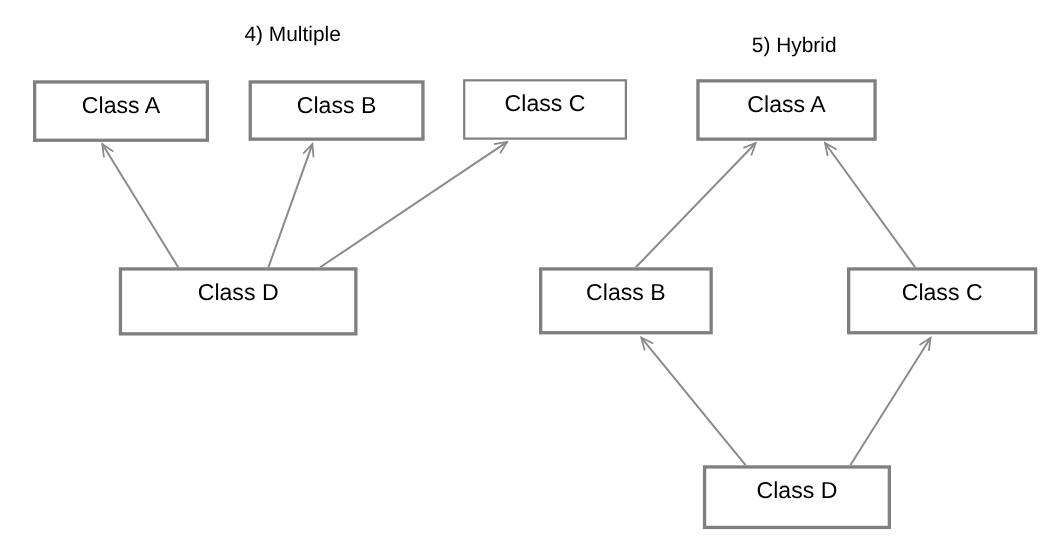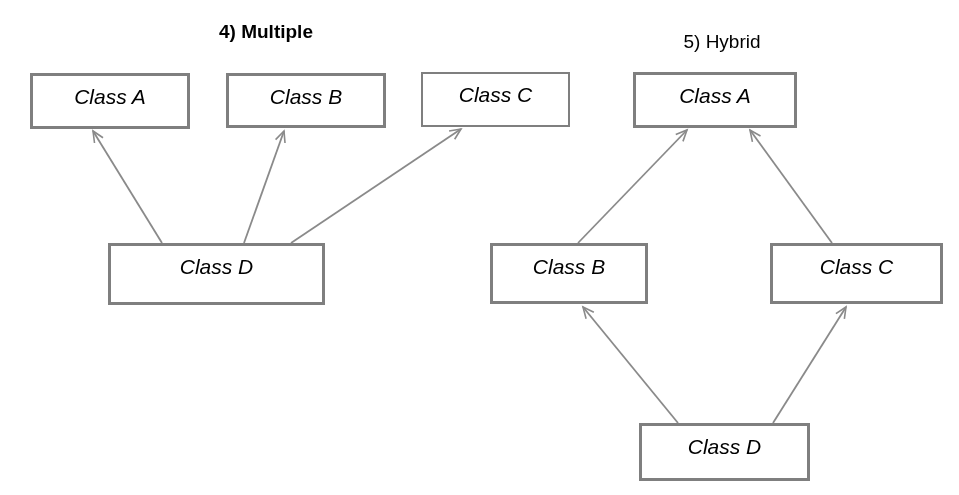--- a/index.html
+++ b/index.html
@@ -28,21 +28,20 @@
     color: #000000;
     text-align: center;
     white-space: nowrap;
   }
   .class-box {
     position: absolute;
     background: #ffffff;
     border-style: solid;
     border-color: #7f7f7f;
     box-sizing: border-box;
-    font-style: italic;
   }
   .class-box-label {
     display: block;
     text-align: center;
     font-size: 21px;
     line-height: 21px;
     padding-top: 10px;
     color: #000000;
     white-space: nowrap;
   }
@@ -62,21 +61,21 @@
         <line x1="162" y1="243" x2="93" y2="131" stroke="#8a8a8a" stroke-width="1.8" marker-end="url(#open-arrowhead)"></line>
         <line x1="244" y1="243" x2="284" y2="131" stroke="#8a8a8a" stroke-width="1.8" marker-end="url(#open-arrowhead)"></line>
         <line x1="291" y1="243" x2="461" y2="129" stroke="#8a8a8a" stroke-width="1.8" marker-end="url(#open-arrowhead)"></line>
         <line x1="578" y1="243" x2="687" y2="130" stroke="#8a8a8a" stroke-width="1.8" marker-end="url(#open-arrowhead)"></line>
         <line x1="832" y1="243" x2="750" y2="130" stroke="#8a8a8a" stroke-width="1.8" marker-end="url(#open-arrowhead)"></line>
         <line x1="678" y1="423" x2="583" y2="307" stroke="#8a8a8a" stroke-width="1.8" marker-end="url(#open-arrowhead)"></line>
         <line x1="773" y1="423" x2="846" y2="307" stroke="#8a8a8a" stroke-width="1.8" marker-end="url(#open-arrowhead)"></line>
       </g>
   </svg>
 
-  <div class="diagram-title" style="left:191px; top:21px; width:150px;font-weight:bold;">4) Multiple</div>
+  <div class="diagram-title" style="left:191px; top:21px; width:150px;">4) Multiple</div>
 
   <div class="diagram-title" style="left:647px; top:21px; width:150px;margin-top:10px;">5) Hybrid</div>
 
   <div id="node-layer">
       <div class="class-box" style="left: 30px; top: 73px; width: 160px; height: 56px; border-width: 3px; border-color: rgb(127, 127, 127);">
         <span class="class-box-label">Class A</span>
       </div>
       <div class="class-box" style="left: 226px; top: 73px; width: 160px; height: 55px; border-width: 3px; border-color: rgb(127, 127, 127);">
         <span class="class-box-label">Class B</span>
       </div>

